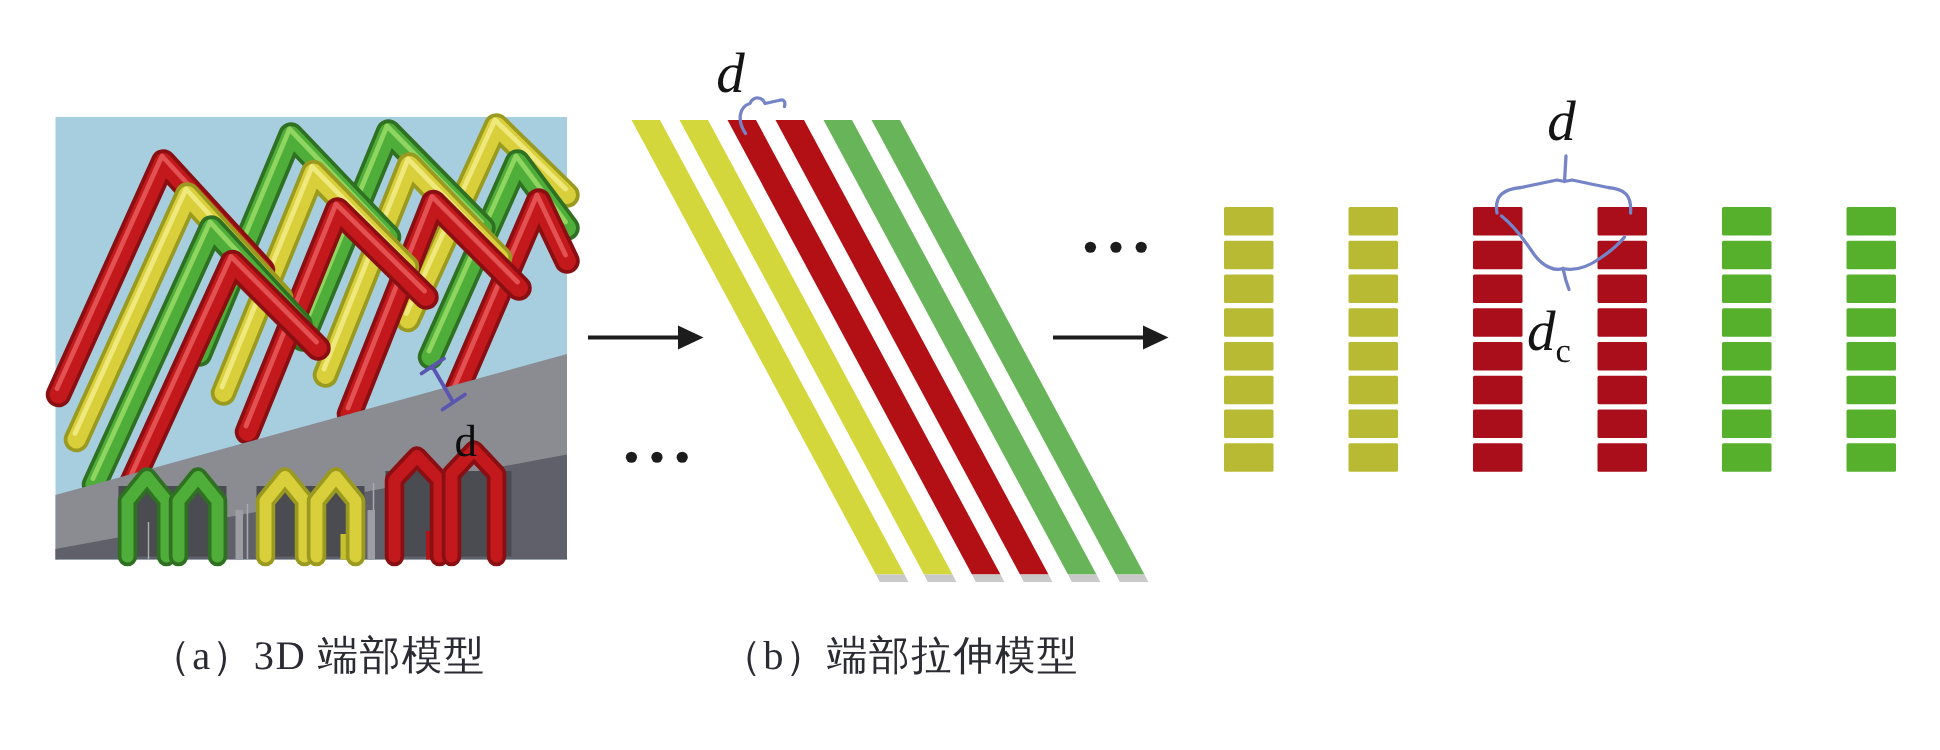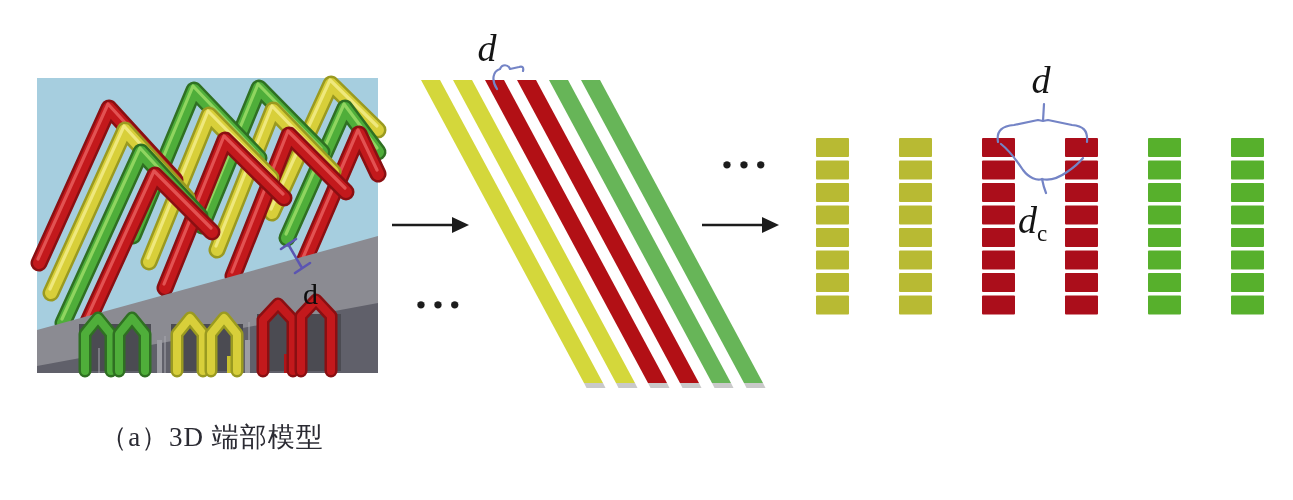--- a/index.html
+++ b/index.html
@@ -201,13 +201,14 @@
           <rect x="1231" y="295.5" width="33" height="19" rx="1" style="fill: var(--block-green);"></rect>
         </g>
       </g>
     <text class="dim" x="1041" y="93" text-anchor="middle">d</text>
     <path class="brace" d="M998,142 C996,130 1003,126 1014,125 L1038,120 L1043,121 M1043,121 L1044,104 M1043,121 L1048,120 L1072,125 C1083,126 1088,130 1087,142"></path>
     <path class="brace" d="M1001,144 C1010,151 1017,161 1023,170 C1029,178 1037,181 1042,179 M1042,179 C1043,184 1044,188 1046,193 M1042,179 C1051,181 1060,177 1067,172 C1073,168 1079,163 1083,158"></path>
     <text class="dim" x="1018" y="233"><tspan>d</tspan><tspan class="sub" dy="8">c</tspan></text>
   </svg>
 
   <div class="caption cap-a">（a）3D 端部模型</div>
+  <div class="caption cap-b">（b）端部拉伸模型</div>
 </div>
 
 </body></html>

